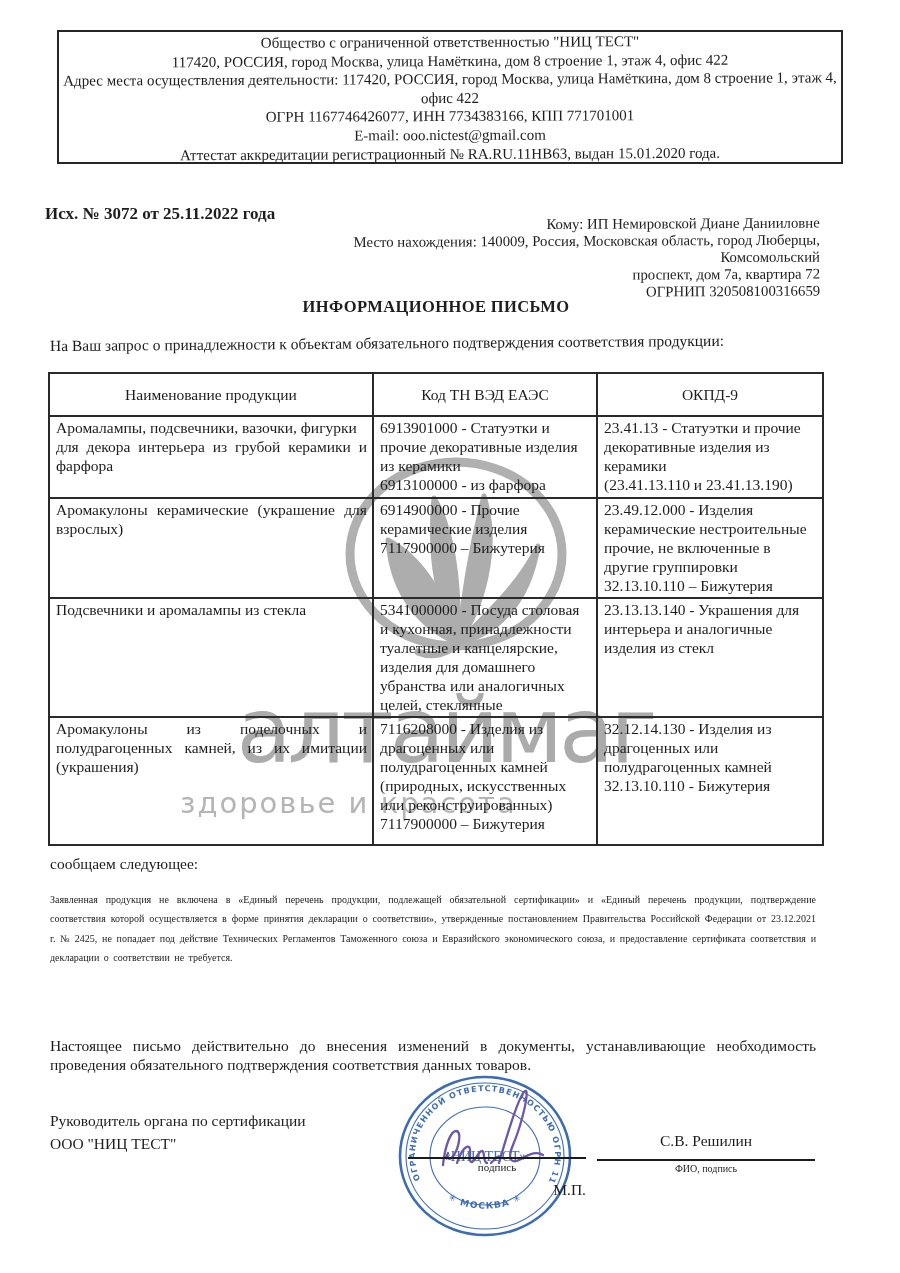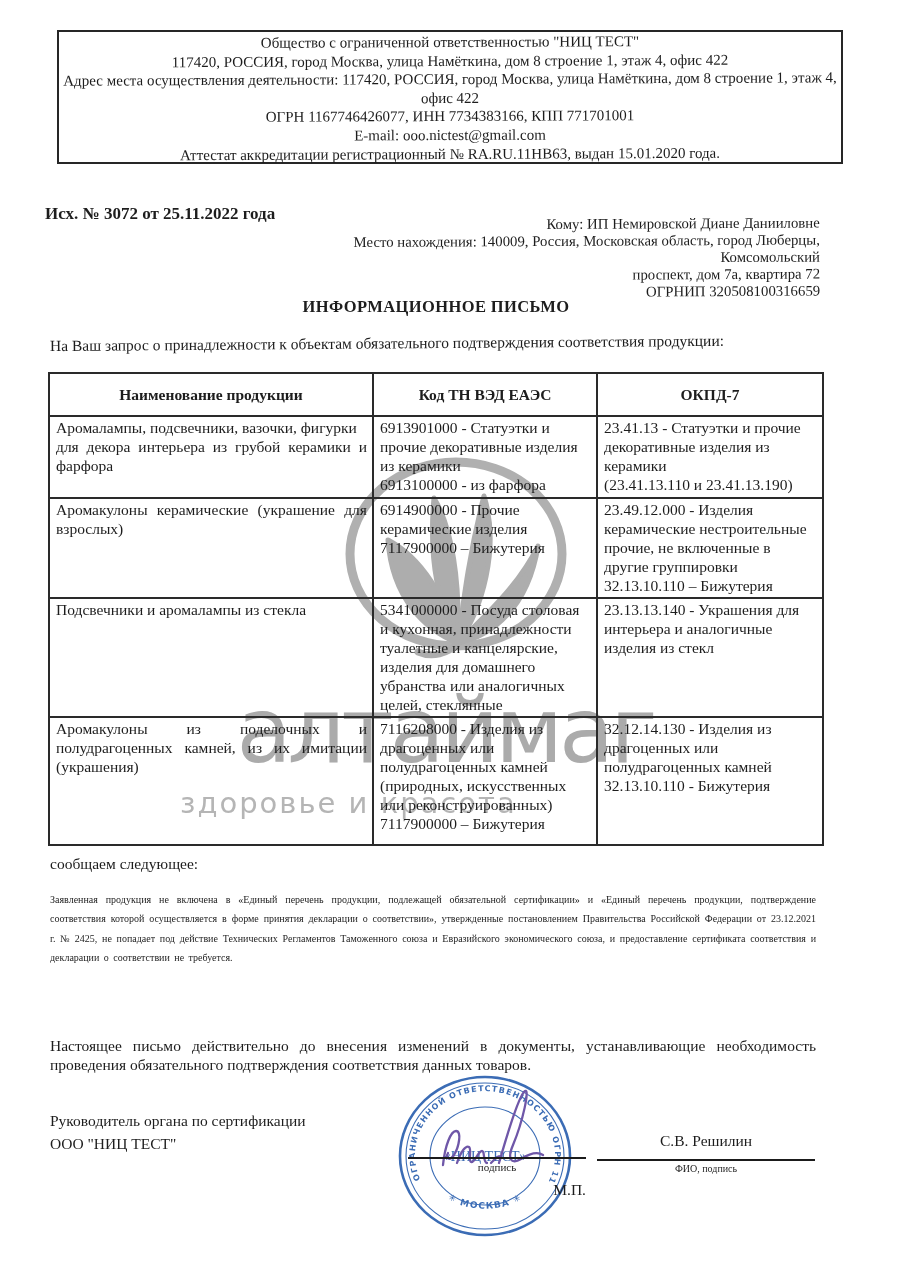--- a/index.html
+++ b/index.html
@@ -23,21 +23,21 @@
              font-size:14.8px;line-height:17px;transform:rotate(-0.3deg);}
   .title{position:absolute;left:50px;top:297px;width:772px;text-align:center;
          font-weight:bold;font-size:16.5px;letter-spacing:.4px;}
   .intro{position:absolute;left:50px;top:334px;width:784px;font-size:15.5px;
          transform:rotate(-0.45deg);}
 
   table.main{position:absolute;left:48px;top:372px;width:774px;border-collapse:collapse;
              table-layout:fixed;font-size:15.5px;line-height:19px;}
   table.main th,table.main td{border:2px solid #2a2a2a;vertical-align:top;
              padding:1px 5px 2px 6px;overflow:hidden;}
-  table.main th{text-align:center;font-weight:bold;vertical-align:middle;height:41px;padding:0 4px;}
+  table.main th{text-align:center;font-weight:normal;vertical-align:middle;height:41px;padding:0 4px;}
   td.name{text-align:justify;white-space:pre-line;}
   td.pre{white-space:pre-line;}
 
   .lead{position:absolute;left:50px;top:855px;font-size:15.5px;}
   .p1{position:absolute;left:50px;top:890px;width:766px;text-align:justify;
       font-size:10px;line-height:19.3px;word-spacing:2px;}
   .p2{position:absolute;left:50px;top:1036px;width:766px;text-align:justify;
       font-size:15.5px;line-height:19.3px;}
   .role{position:absolute;left:50px;top:1110px;font-size:15.5px;line-height:22.5px;}
 
@@ -93,21 +93,21 @@
   <table class="main">
     <colgroup>
         <col style="width:324px">
         <col style="width:224px">
         <col style="width:226px">
       </colgroup>
     <tbody>
         <tr>
       <th>Наименование продукции</th>
       <th>Код ТН ВЭД ЕАЭС</th>
-      <th>ОКПД-7</th>
+      <th>ОКПД-9</th>
     </tr>
     <tr style="height:82px">
       <td class="name">Аромалампы, подсвечники, вазочки, фигурки
 для декора интерьера из грубой керамики и фарфора</td>
       <td class="pre">6913901000 - Статуэтки и прочие декоративные изделия из керамики
 6913100000 - из фарфора</td>
       <td class="pre">23.41.13 - Статуэтки и прочие декоративные изделия из керамики
 (23.41.13.110 и 23.41.13.190)</td>
     </tr>
     <tr style="height:98px">

